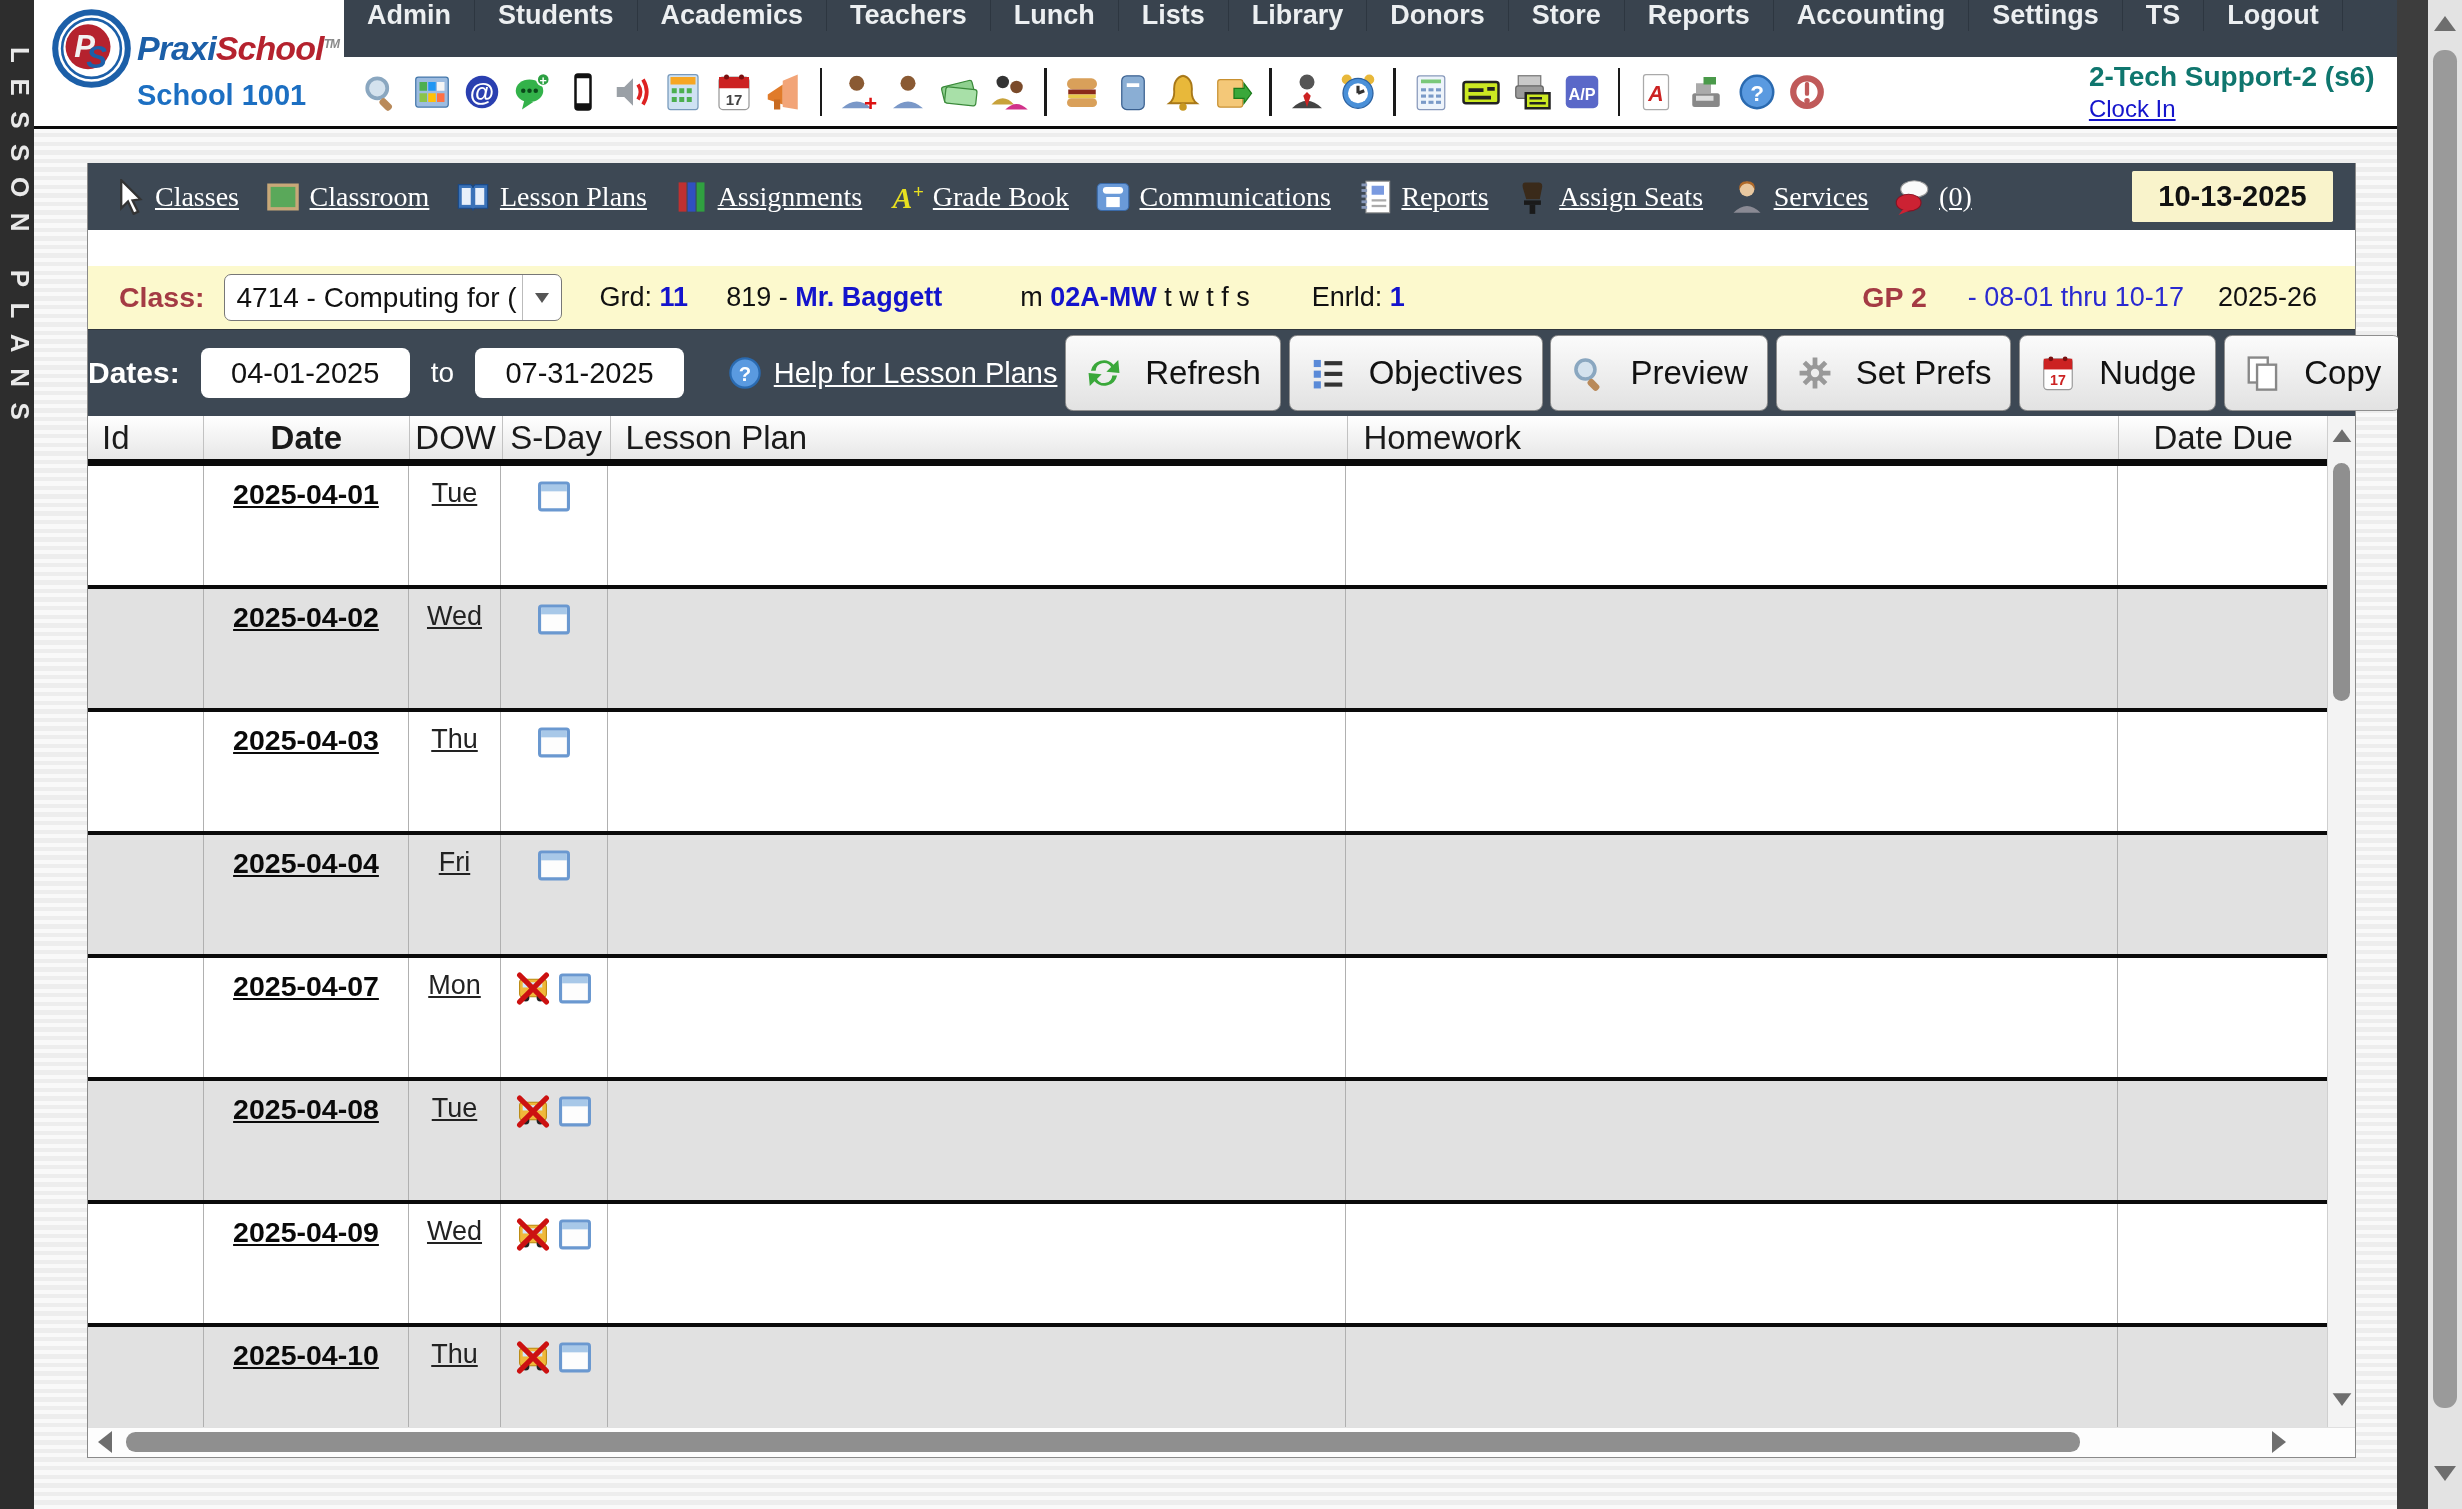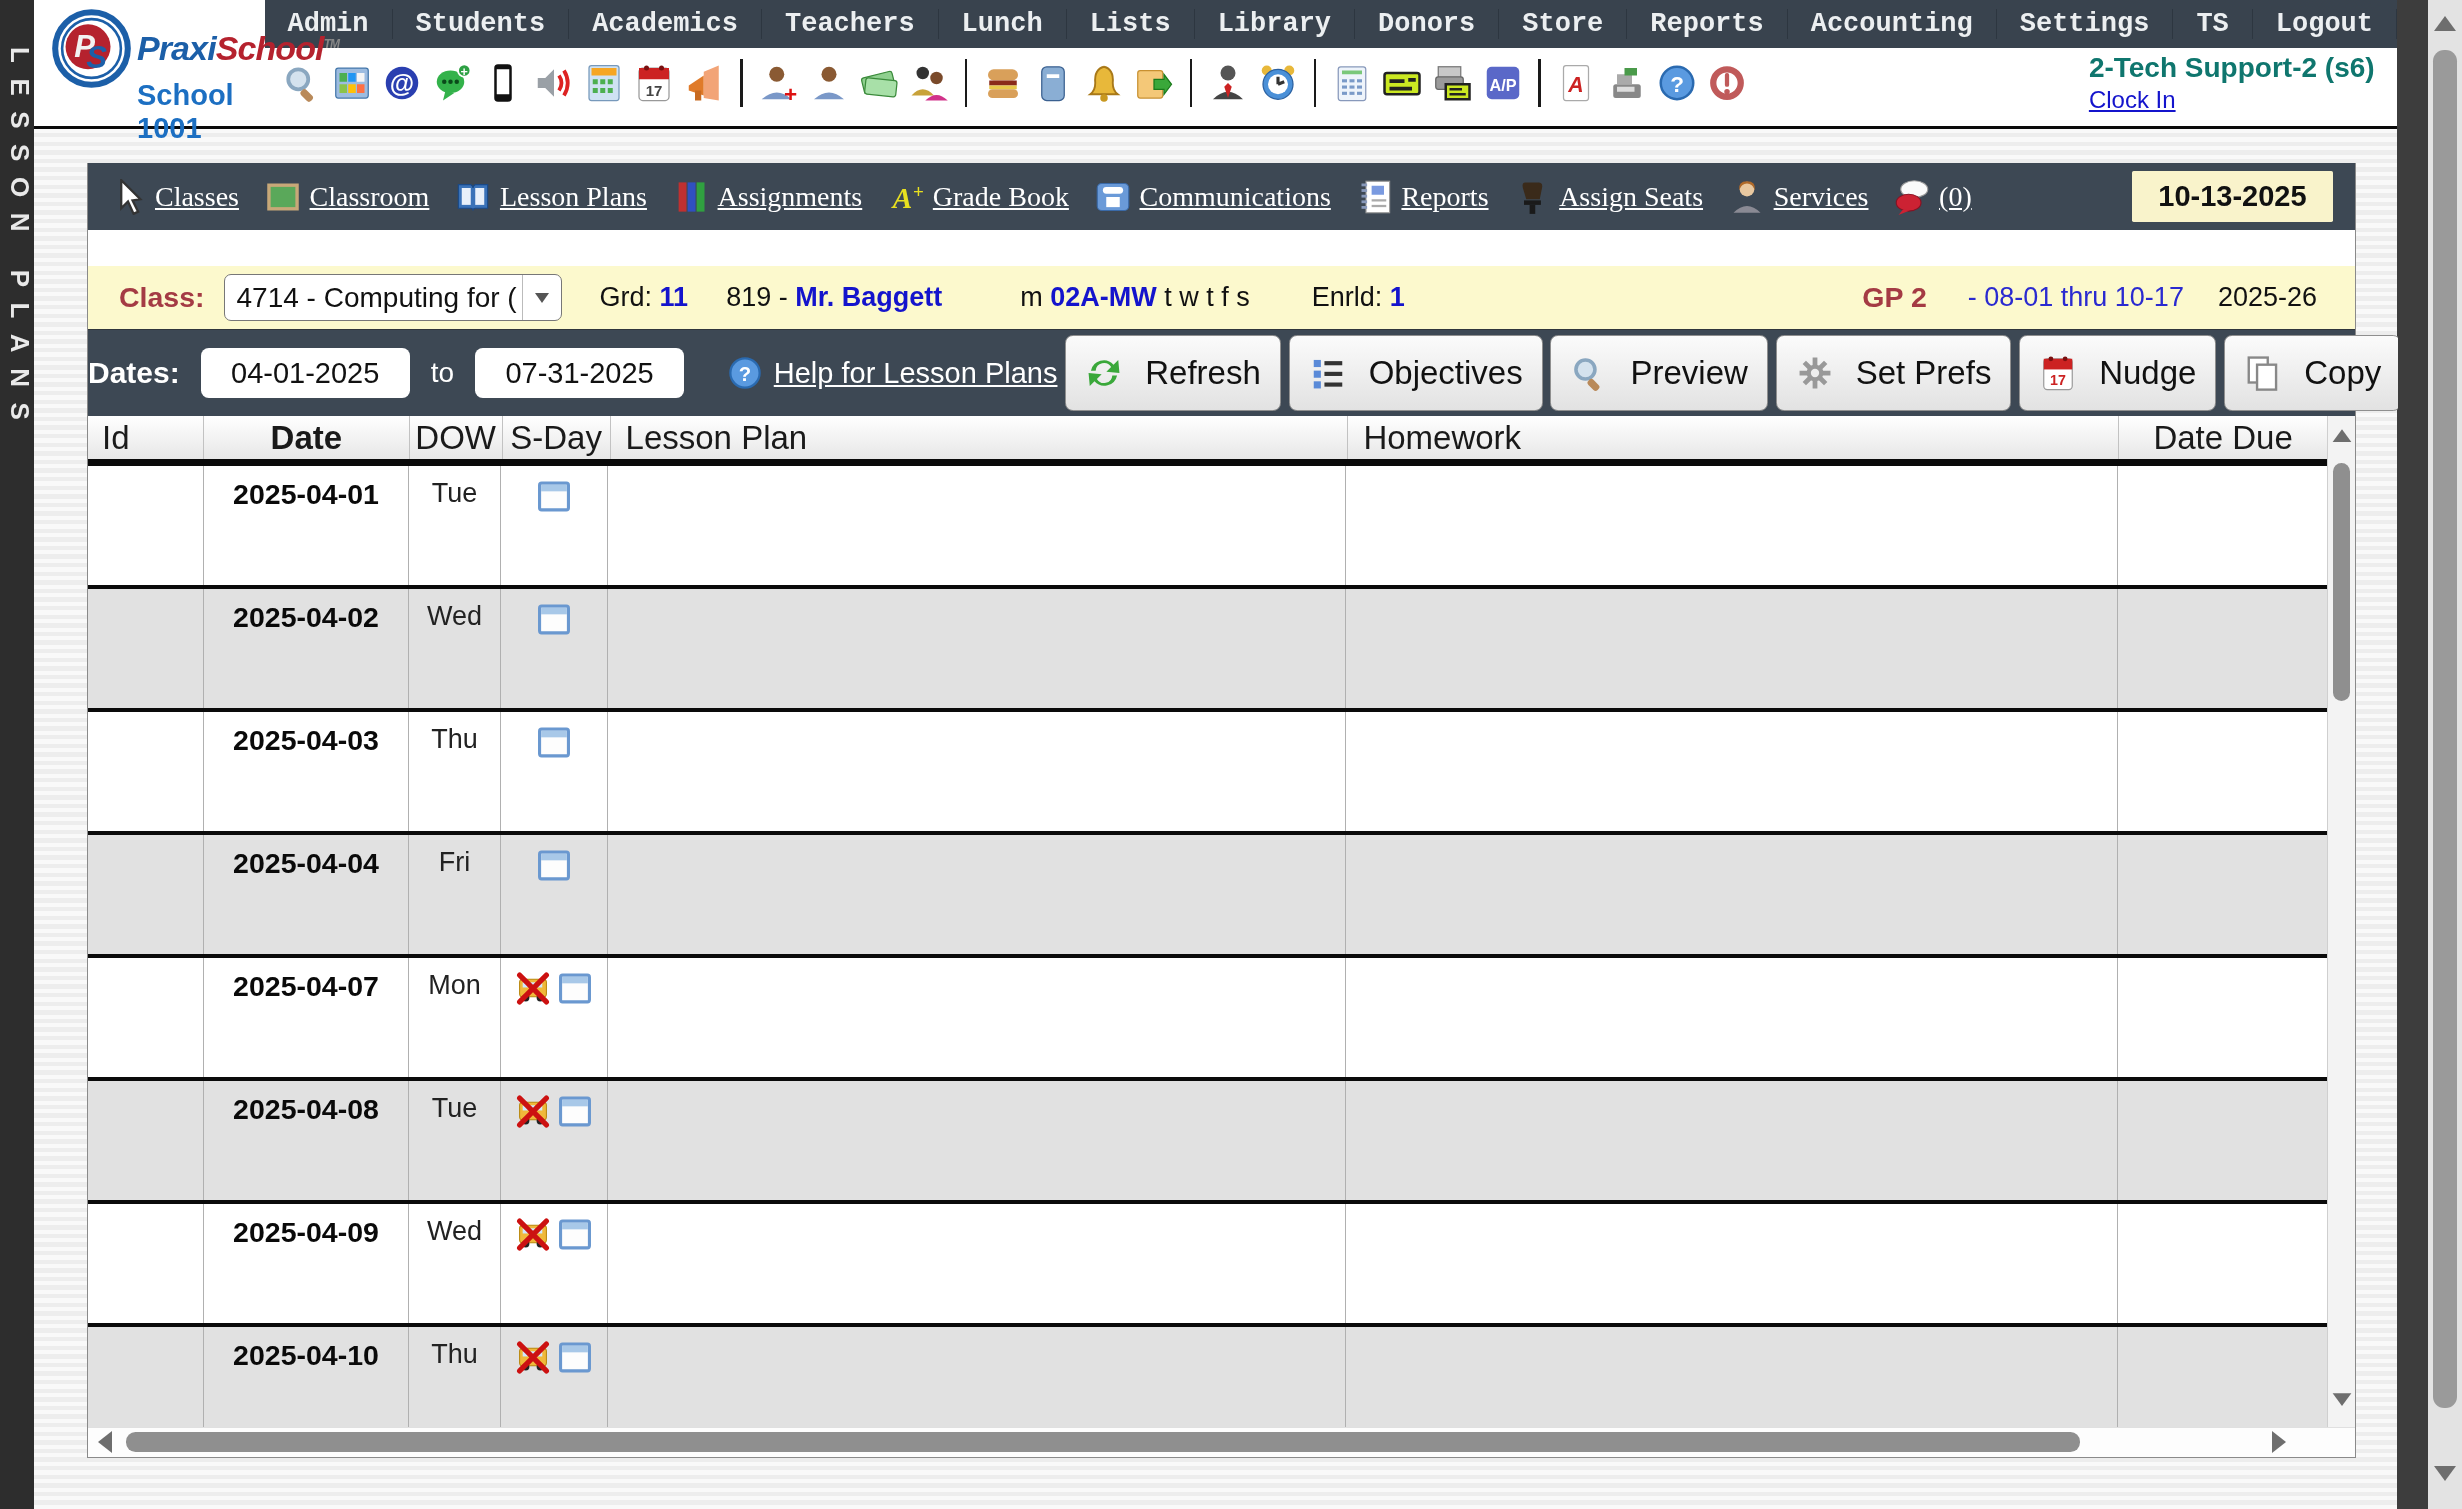--- a/index.html
+++ b/index.html
@@ -25,21 +25,21 @@
     border-bottom:3.4px solid #0a0a0a;display:flex;z-index:4;}
   .logo-panel{width:310px;height:126px;position:relative;background:#fff;}
   .logo-svg{position:absolute;left:15.5px;top:7px;}
   .logo-word{position:absolute;left:103px;top:29px;font-weight:bold;font-style:italic;font-size:34px;letter-spacing:-0.9px;white-space:nowrap;}
   .logo-word .praxi{color:#1c5fa8;}
   .logo-word .school{color:#b5222e;}
   .logo-word sup{font-size:12px;color:#888;}
   .school-name{position:absolute;left:103px;top:79px;font-weight:bold;font-size:29px;color:#1c6fc2;}
   .header-right{flex:1;display:flex;flex-direction:column;}
 
-  .nav1{height:48px;background:#39434e;display:flex;align-items:center;font-family:Liberation Mono, monospace;}
+  .nav1{height:57px;background:#39434e;display:flex;align-items:flex-start;}
   .nav1-item{display:flex;align-items:center;padding:0 23px;color:#eceff1;font-weight:bold;
     font-size:27px;border-right:1.7px solid #2d3640;cursor:pointer;}
 
   .toolbar{height:69px;background:#fff;display:flex;align-items:center;padding-left:12px;}
   .ticon{width:40px;height:40px;margin:0 5.2px;display:inline-flex;cursor:pointer;flex:none;}
   .ticon svg{width:100%;height:100%;}
   .tsep{width:2.6px;height:48px;background:#1a1a1a;margin:0 10.3px;flex:none;}
   .support-box{margin-left:auto;padding-right:22.4px;text-align:left;line-height:1.25;}
   .support-label{color:#0f766e;font-size:28px;font-weight:bold;}
   .clockin{color:#1414cc;font-size:24px;text-decoration:underline;cursor:pointer;}
@@ -102,21 +102,21 @@
   .c-date{width:205px;justify-content:center;}
   .c-dow{width:92px;justify-content:center;}
   .c-sday{width:107px;justify-content:center;}
   .c-lesson{width:738px;padding-left:15px;box-sizing:border-box;}
   .c-hw{width:772px;padding-left:15.5px;box-sizing:border-box;}
   .c-due{width:208px;justify-content:center;border-right:none!important;}
   .thead .c-date{font-weight:bold;}
   .tbody{height:961px;overflow:hidden;}
   .trow{display:flex;height:119px;border-bottom:4.3px solid #0a0a0a;background:#fff;}
   .trow:nth-of-type(even){background:#e1e1e1;}
-  .trow>div{border-right:0.9px solid #b0b0b0;box-sizing:border-box;display:flex;align-items:flex-start;padding-top:12px;}
+  .trow>div{border-right:0.9px solid #b0b0b0;box-sizing:border-box;display:flex;align-items:flex-start;padding-top:12px;text-decoration:underline;}
   .trow .c-date{font-weight:bold;font-size:28.5px;color:#0a0a0a;}
   .trow .c-dow{font-size:27px;color:#222;}
   .trow .c-sday{gap:5.2px;padding-top:14px;}
   .sday-ic{width:36px;height:33px;display:inline-flex;cursor:pointer;}
   .sday-ic svg{width:100%;height:100%;}
 
   
   .vscroll{width:28px;height:1011px;background:#f3f3f3;border-left:0.9px solid #cfcfcf;position:relative;}
   .vscroll .tri-up{position:absolute;left:2.6px;top:12px;transform:scale(0.85);}
   .vscroll .thumb{position:absolute;left:5.2px;top:47px;width:17px;height:238px;background:#8f8f8f;border-radius:8.6px;}

